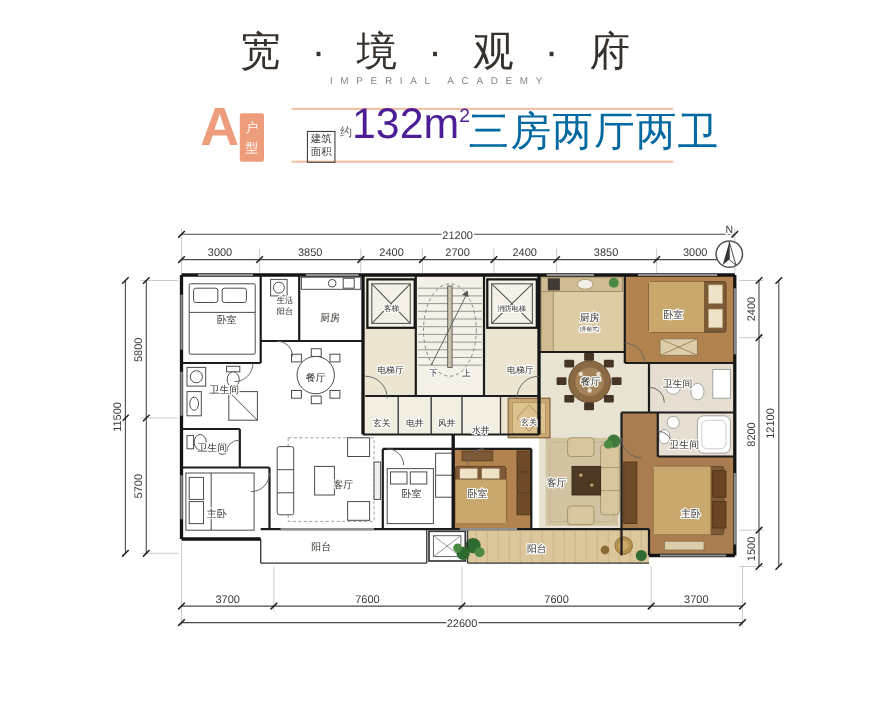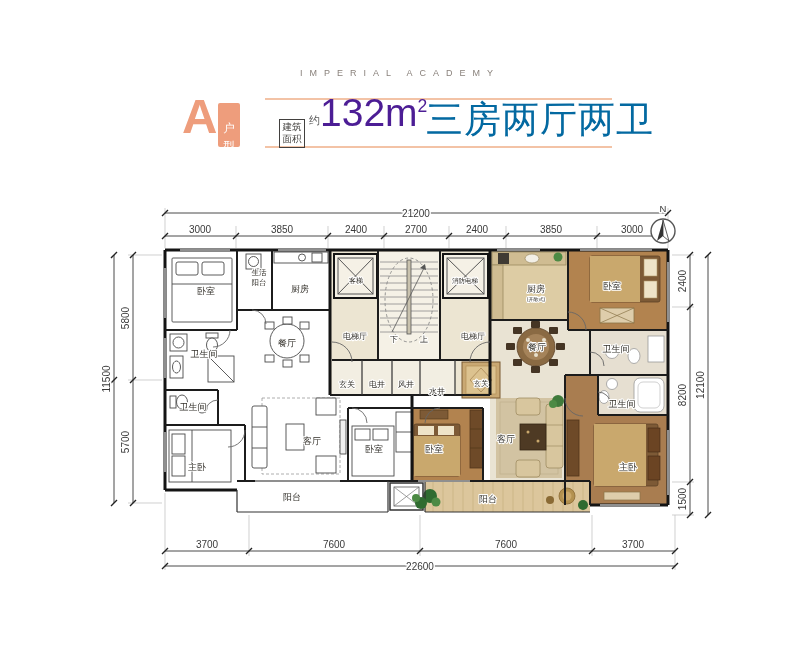--- a/index.html
+++ b/index.html
@@ -8,21 +8,21 @@
   
   .title{position:absolute;left:0;top:22px;width:100%;text-align:center;
          font-size:37px;letter-spacing:9px;color:#37302b;font-weight:500;}
   .subtitle{position:absolute;left:0;top:68px;width:100%;text-align:center;
             font-size:9px;letter-spacing:7px;color:#8a827c;}
   
   .unit-letter{position:absolute;left:182px;top:92px;font-size:49px;line-height:1;
                color:#ee9d7c;font-weight:bold;}
   .unit-type-box{position:absolute;left:218px;top:103px;width:22px;height:44px;
                  background:#ee9d7c;border-radius:2px;color:#fff;font-size:11.5px;
-                 line-height:1.55;text-align:center;word-break:break-all;padding-top:17px;
+                 line-height:1.55;text-align:center;word-break:break-all;padding-top:6px;
                  box-sizing:border-box;}
   .hr-line{position:absolute;left:265px;width:347px;height:2px;background:#f3c3a6;}
   .hr-top{top:98px;} .hr-bottom{top:146px;}
   .area-box{position:absolute;left:279px;top:109px;width:26px;border:1.5px solid #42403e;
             font-size:9.5px;line-height:1.3;text-align:center;word-break:break-all;
             color:#42403e;padding:1px 0;box-sizing:border-box;margin-top:10px;}
   .approx{position:absolute;left:309px;top:113px;font-size:11px;color:#5a5a5a;}
   .area-value{position:absolute;left:320px;top:92px;font-size:39px;line-height:1.1;color:#4c1d95;}
   .area-value sup{font-size:0.45em;}
   .unit-desc{position:absolute;left:426px;top:100px;font-size:37px;line-height:1.1;
@@ -43,20 +43,21 @@
   .win{stroke:#8f8f8f;stroke-width:2;fill:none;}
   .door{stroke:#666;stroke-width:0.9;fill:none;}
   .lf{stroke:#4a4a4a;stroke-width:0.9;fill:#ffffff;}
   .lfn{stroke:#4a4a4a;stroke-width:0.9;fill:none;}
 </style>
 </head>
 <body>
 
 <div class="page">
 
+  <div class="title">宽 · 境 · 观 · 府</div>
   <div class="subtitle">IMPERIAL ACADEMY</div>
 
   <div class="unit-letter">A</div>
   <div class="unit-type-box">户型</div>
   <div class="hr-line hr-top"></div>
   <div class="hr-line hr-bottom"></div>
   <div class="area-box">建筑面积</div>
   <div class="approx">约</div>
   <div class="area-value"><span>132m</span><sup>2</sup></div>
   <div class="unit-desc">三房两厅两卫</div>

